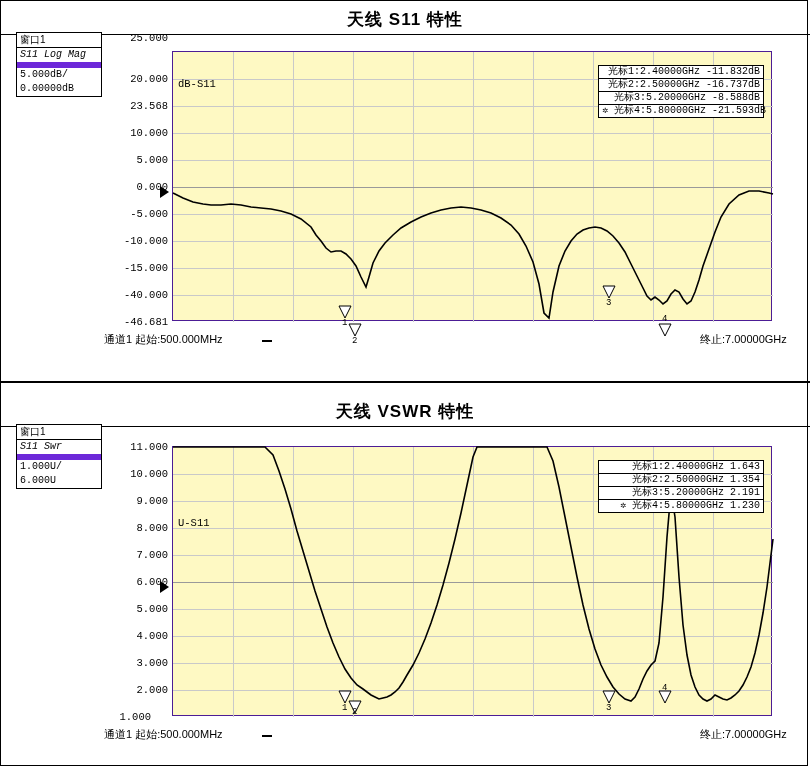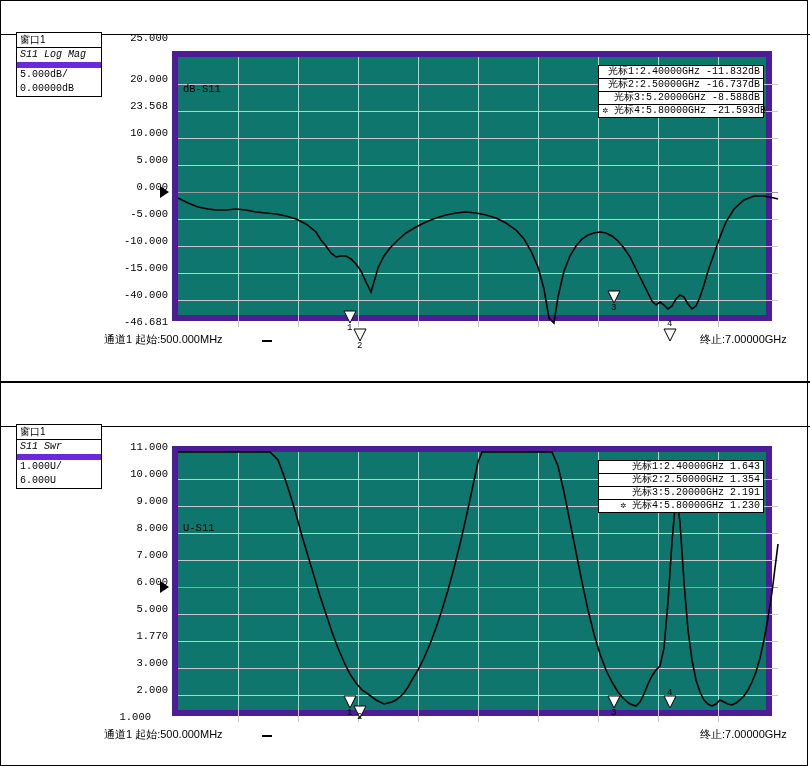--- a/index.html
+++ b/index.html
@@ -26,21 +26,21 @@
   
   .info-box{
     position:absolute;border:1px solid #000;background:#fff;
     font-size:10px;line-height:12px;padding:0;
   }
   .info-box .row{padding:1px 3px;white-space:nowrap;font-family:"Liberation Mono", monospace;}
   .info-box .row.hdr{border-bottom:1px solid #000;font-family:"Liberation Sans",sans-serif;}
   .info-box .row.sep{border-bottom:6px solid #6d28d9;font-style:italic;}
 
   
-  .plot{position:absolute;border:6px solid #4c1d95;background:#0f766e;box-sizing:border-box;}
+  .plot{position:absolute;border:1px solid #4c1d95;background:#fef9c3;box-sizing:border-box;}
   .grid-line{position:absolute;background:#c9c9c9;}
   .grid-line.v{width:1px;}
   .grid-line.h{height:1px;}
   .axis-label{
     position:absolute;font-size:10.5px;font-family:"Liberation Mono", monospace;
     text-align:right;white-space:nowrap;
   }
   .trace-label{
     position:absolute;font-size:10.5px;font-family:"Liberation Mono", monospace;
   }
@@ -69,20 +69,21 @@
   .dash{position:absolute;width:10px;height:2px;background:#000;}
 </style>
 </head>
 <body>
 
 <div class="outer-border"></div>
 <div class="divider"></div>
 
 <div class="panel panel-top">
 
+  <div class="title" style="top:8px;">天线  S11  特性</div>
   <div class="title-rule" style="top:34px;"></div>
 
   <div class="info-box" style="left:16px;top:32px;width:84px;">
     <div class="row hdr">窗口1</div>
     <div class="row sep">S11 Log Mag</div>
     <div class="row">5.000dB/</div>
     <div class="row">0.00000dB</div>
   </div>
 
   <div class="axis-label" style="left:108px;top:32px;width:60px;">25.000</div>
@@ -169,37 +170,38 @@
     </div>
   </div>
 
   <div class="footer" style="left:104px;top:332px;">通道1  起始:500.000MHz</div>
   <div class="dash" style="left:262px;top:340px;"></div>
   <div class="footer-right" style="left:700px;top:332px;">终止:7.00000GHz</div>
 </div>
 
 <div class="panel panel-bottom">
 
+  <div class="title" style="top:18px;">天线  VSWR  特性</div>
   <div class="title-rule" style="top:44px;"></div>
 
   <div class="info-box" style="left:16px;top:42px;width:84px;">
     <div class="row hdr">窗口1</div>
     <div class="row sep">S11 Swr</div>
     <div class="row">1.000U/</div>
     <div class="row">6.000U</div>
   </div>
 
   <div class="axis-label" style="left:108px;top:59px;width:60px;text-align:right;">11.000</div>
   <div class="axis-label" style="left:108px;top:86px;width:60px;">10.000</div>
   <div class="axis-label" style="left:108px;top:113px;width:60px;">9.000</div>
   <div class="axis-label" style="left:108px;top:140px;width:60px;">8.000</div>
   <div class="axis-label" style="left:108px;top:167px;width:60px;">7.000</div>
   <div class="axis-label" style="left:108px;top:194px;width:60px;">6.000</div>
   <div class="axis-label" style="left:108px;top:221px;width:60px;">5.000</div>
-  <div class="axis-label" style="left:108px;top:248px;width:60px;">1.770</div>
+  <div class="axis-label" style="left:108px;top:248px;width:60px;">4.000</div>
   <div class="axis-label" style="left:108px;top:275px;width:60px;">3.000</div>
   <div class="axis-label" style="left:108px;top:302px;width:60px;">2.000</div>
   <div class="axis-label" style="left:91px;top:329px;width:60px;">1.000</div>
 
   <div class="arrow-left" style="left:160px;top:199px;"></div>
   <div class="arrow-right" style="left:763px;top:199px;"></div>
 
   <div class="plot" style="left:172px;top:64px;width:600px;height:270px;">
     <div class="grid-line v" style="left:60px;top:0;height:270px;"></div>
     <div class="grid-line v" style="left:120px;top:0;height:270px;"></div>

